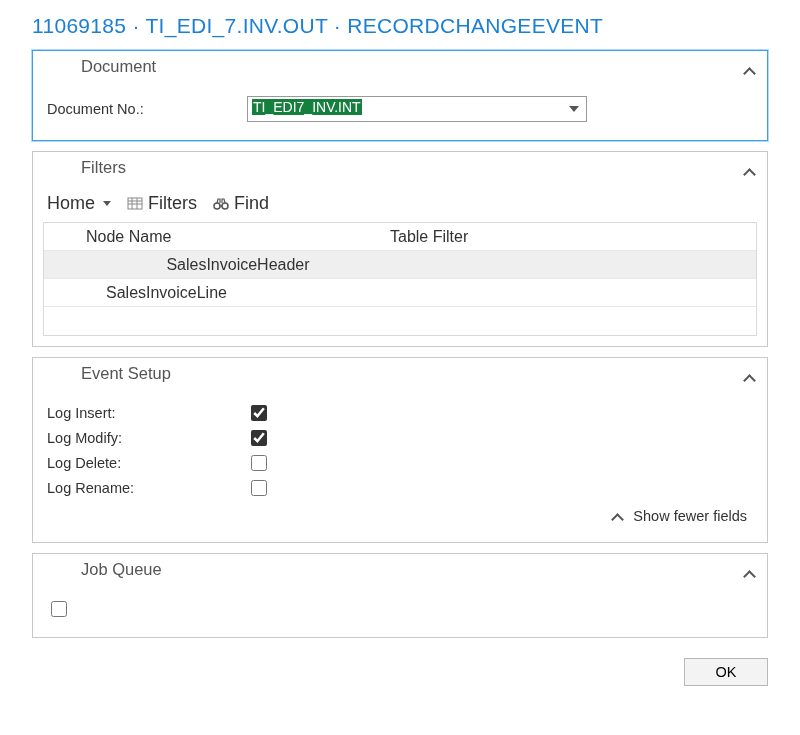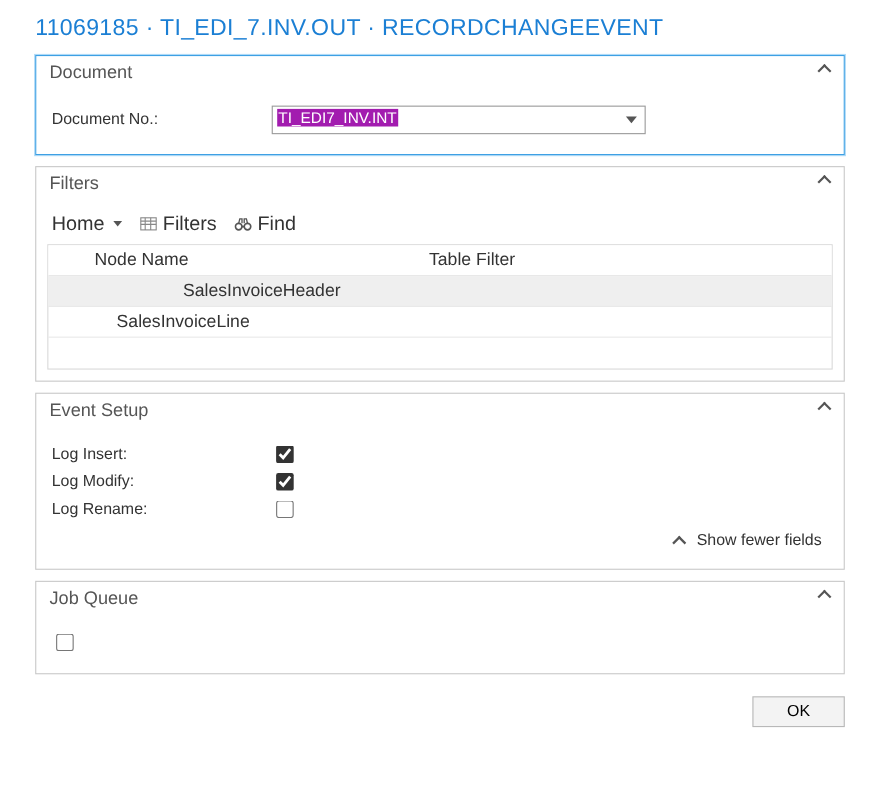--- a/index.html
+++ b/index.html
@@ -22,26 +22,27 @@
     border: 1px solid #c8c8c8;
     margin-bottom: 10px;
     background: #fff;
   }
   .panel.active {
     border: 1px solid #3ea0e4;
     box-shadow: 0 0 0 1px #aedaf7;
   }
   .panel-header {
     display: flex;
-    align-items: flex-start;
+    align-items: flex-end;
     justify-content: space-between;
     padding: 6px 12px;
     cursor: default;
     font-size: 16.5px;
     color: #555;
+    margin-left: 36px;
   }
   .panel-header .title { color: #555; }
   .panel-body { padding: 10px 14px 14px 14px; }
   .chevron-up-icon {
     width: 10px; height: 10px;
     display: inline-block;
     position: relative;
   }
   .chevron-up-icon::before {
     content: "";
@@ -67,21 +68,21 @@
     width: 340px;
   }
   .combo-input {
     width: 100%;
     height: 26px;
     border: 1px solid #999;
     padding: 2px 26px 2px 4px;
     font-size: 14px;
   }
   .combo-input .sel {
-    background: #a21caf;
+    background: #15803d;
     color: #fff;
     padding: 0 1px;
   }
   .combo-chevron {
     position: absolute;
     right: 8px; top: 50%;
     transform: translateY(-50%);
     pointer-events: none;
   }
   .combo-chevron::before {
@@ -265,20 +266,24 @@
     <div class="panel-body">
       <div class="check-row">
         <div class="check-label">Log Insert:</div>
         <input type="checkbox" checked="" style="">
       </div>
       <div class="check-row">
         <div class="check-label">Log Modify:</div>
         <input type="checkbox" checked="" style="">
       </div>
       <div class="check-row">
+        <div class="check-label">Log Delete:</div>
+        <input type="checkbox" style="">
+      </div>
+      <div class="check-row">
         <div class="check-label">Log Rename:</div>
         <input type="checkbox" style="">
       </div>
       <div class="fewer-fields">
         <span class="chevron-up-icon" style="display:inline-block; vertical-align:middle;"></span>
         <span class="lbl">Show fewer fields</span>
       </div>
     </div>
   </div>
 

